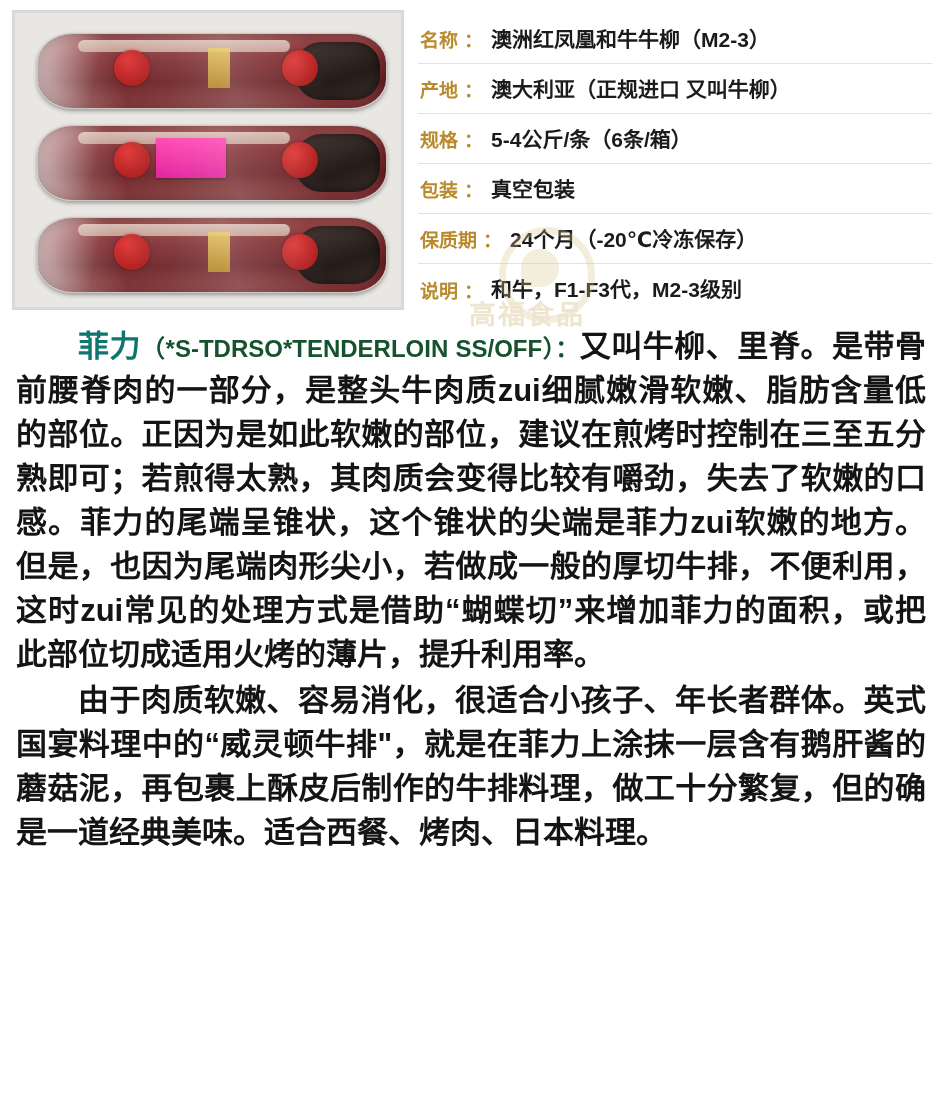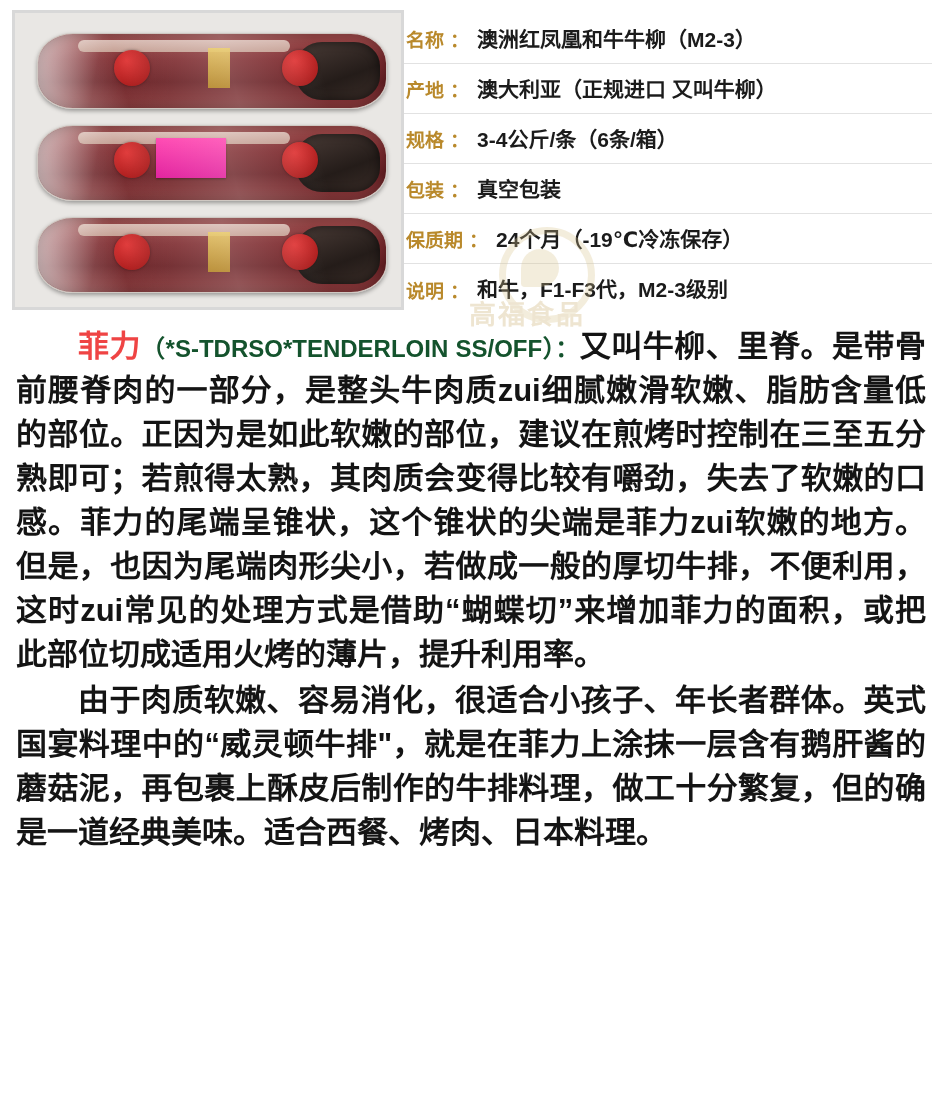--- a/index.html
+++ b/index.html
@@ -109,21 +109,21 @@
     top: 12px;
     width: 70px;
     height: 40px;
     background: linear-gradient(180deg, #ff3fae, #e0189a);
     box-shadow: 0 1px 2px rgba(0,0,0,0.4);
   }
 
   
   .specs {
     flex: 1 1 auto;
-    margin-left: 0;
+    margin-left: 14px;
     padding-top: 4px;
   }
   .spec-row {
     display: flex;
     align-items: baseline;
     border-bottom: 1px solid #e2e2e2;
     padding: 9px 2px 10px 2px;
     white-space: nowrap;
   }
   .spec-row:last-child { border-bottom: none; align-items: flex-end; }
@@ -194,21 +194,21 @@
     font-size: 31px;
     line-height: 1.42;
     font-weight: bold;
     text-align: justify;
     text-justify: inter-ideograph;
     color: #141414;
     letter-spacing: 0px;
   }
   p.para.indent { text-indent: 62px; }
   .title-red {
-    color: #ef4444;
+    color: #0f766e;
     font-weight: bold;
     margin-top: 8px;
   }
   .title-en {
     color: #14532d;
     font-weight: bold;
     font-size: 24px;
     letter-spacing: 0px;
   }
 </style>
@@ -254,33 +254,33 @@
     <div class="spec-row">
       <span class="spec-key">产地</span>
       <span class="spec-colon">：</span>
       <span class="spec-val">澳大利亚</span>
       <span class="spec-val red">（正规进口 又叫牛柳）</span>
     </div>
 
     <div class="spec-row">
       <span class="spec-key">规格</span>
       <span class="spec-colon">：</span>
-      <span class="spec-val">3-4公斤/条（6条/箱）</span>
+      <span class="spec-val">5-4公斤/条（6条/箱）</span>
     </div>
 
     <div class="spec-row">
       <span class="spec-key">包装</span>
       <span class="spec-colon">：</span>
       <span class="spec-val">真空包装</span>
     </div>
 
     <div class="spec-row">
       <span class="spec-key">保质期</span>
       <span class="spec-colon">：</span>
-      <span class="spec-val">24个月（-19℃冷冻保存）</span>
+      <span class="spec-val">24个月（-20℃冷冻保存）</span>
     </div>
 
     <div class="spec-row">
       <span class="spec-key">说明</span>
       <span class="spec-colon">：</span>
       <span class="spec-val">和牛，F1-F3代，M2-3级别</span>
     </div>
 
   </div>
 </div>

